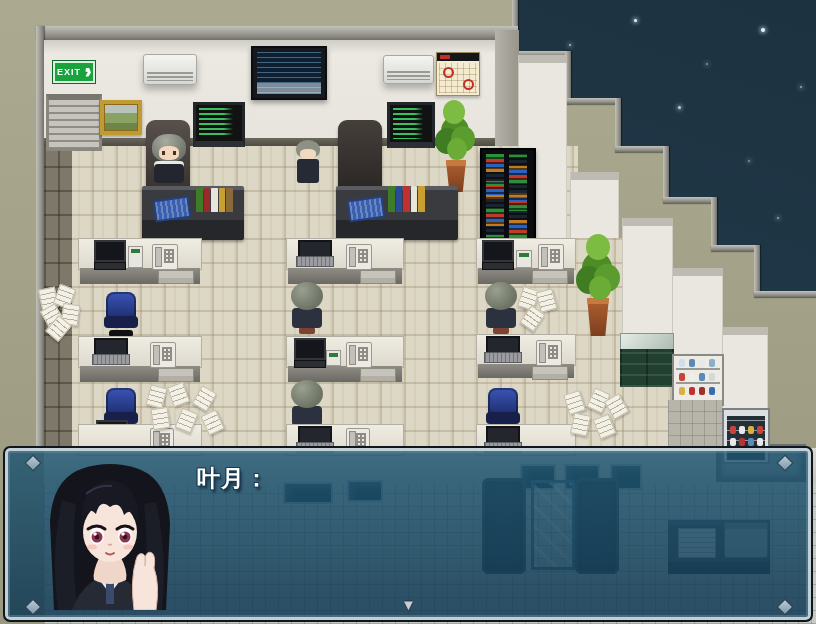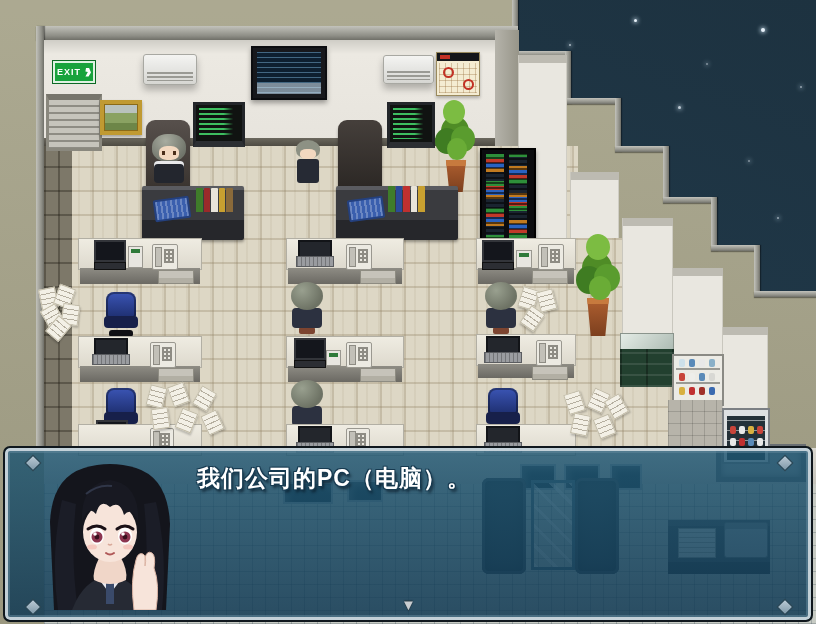--- a/index.html
+++ b/index.html
@@ -480,19 +480,19 @@
         <path d="M75,69 Q83,63 91,69" stroke="#1a1016" stroke-width="3" fill="none" stroke-linecap="round"></path>
         <ellipse cx="50" cy="87" rx="5" ry="2.5" fill="rgba(240,150,140,.35)"></ellipse>
         <ellipse cx="86" cy="87" rx="5" ry="2.5" fill="rgba(240,150,140,.35)"></ellipse>
         <path d="M66,84 Q68,86 70,84" stroke="#d8a898" stroke-width="1.5" fill="none"></path>
         <path d="M64,93 Q68,96 72,93" stroke="#b05858" stroke-width="2" fill="none" stroke-linecap="round"></path>
         <path d="M92,150 Q88,120 94,100 Q96,92 101,94 Q105,96 103,106 L103,98 Q105,90 110,93 Q114,96 112,108 Q118,124 114,150 Z" fill="#f7e4da" stroke="#dbb4a4" stroke-width="1"></path>
       </svg>
     </div>
 
     <div class="ab dtext" style="left:192px;top:12px;width:580px">
-      <div>我们公司的PC（电脑）。</div>
+      <div>叶月：</div>
     </div>
 
     <div class="ab cont" style="left:396px;top:148px">▼</div>
   </div>
 
 </div>
 
 </body></html>

